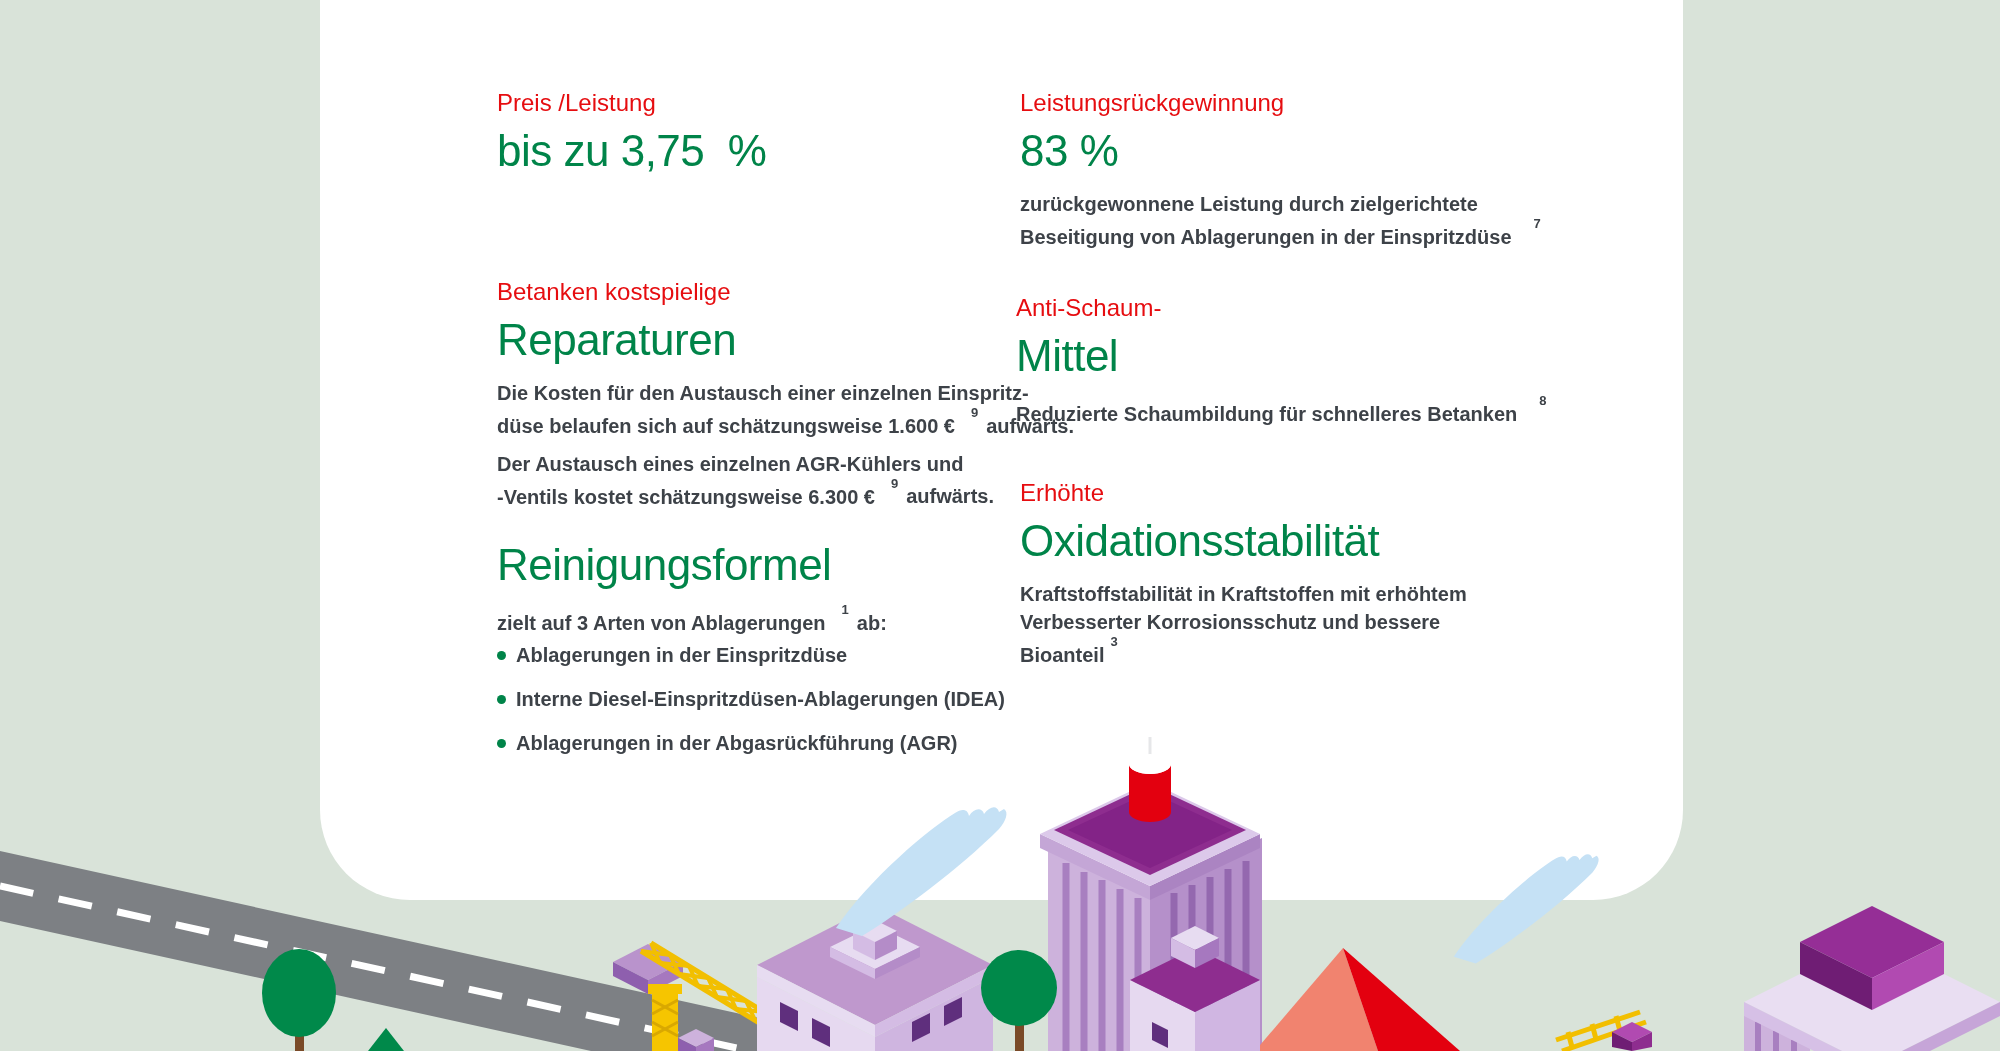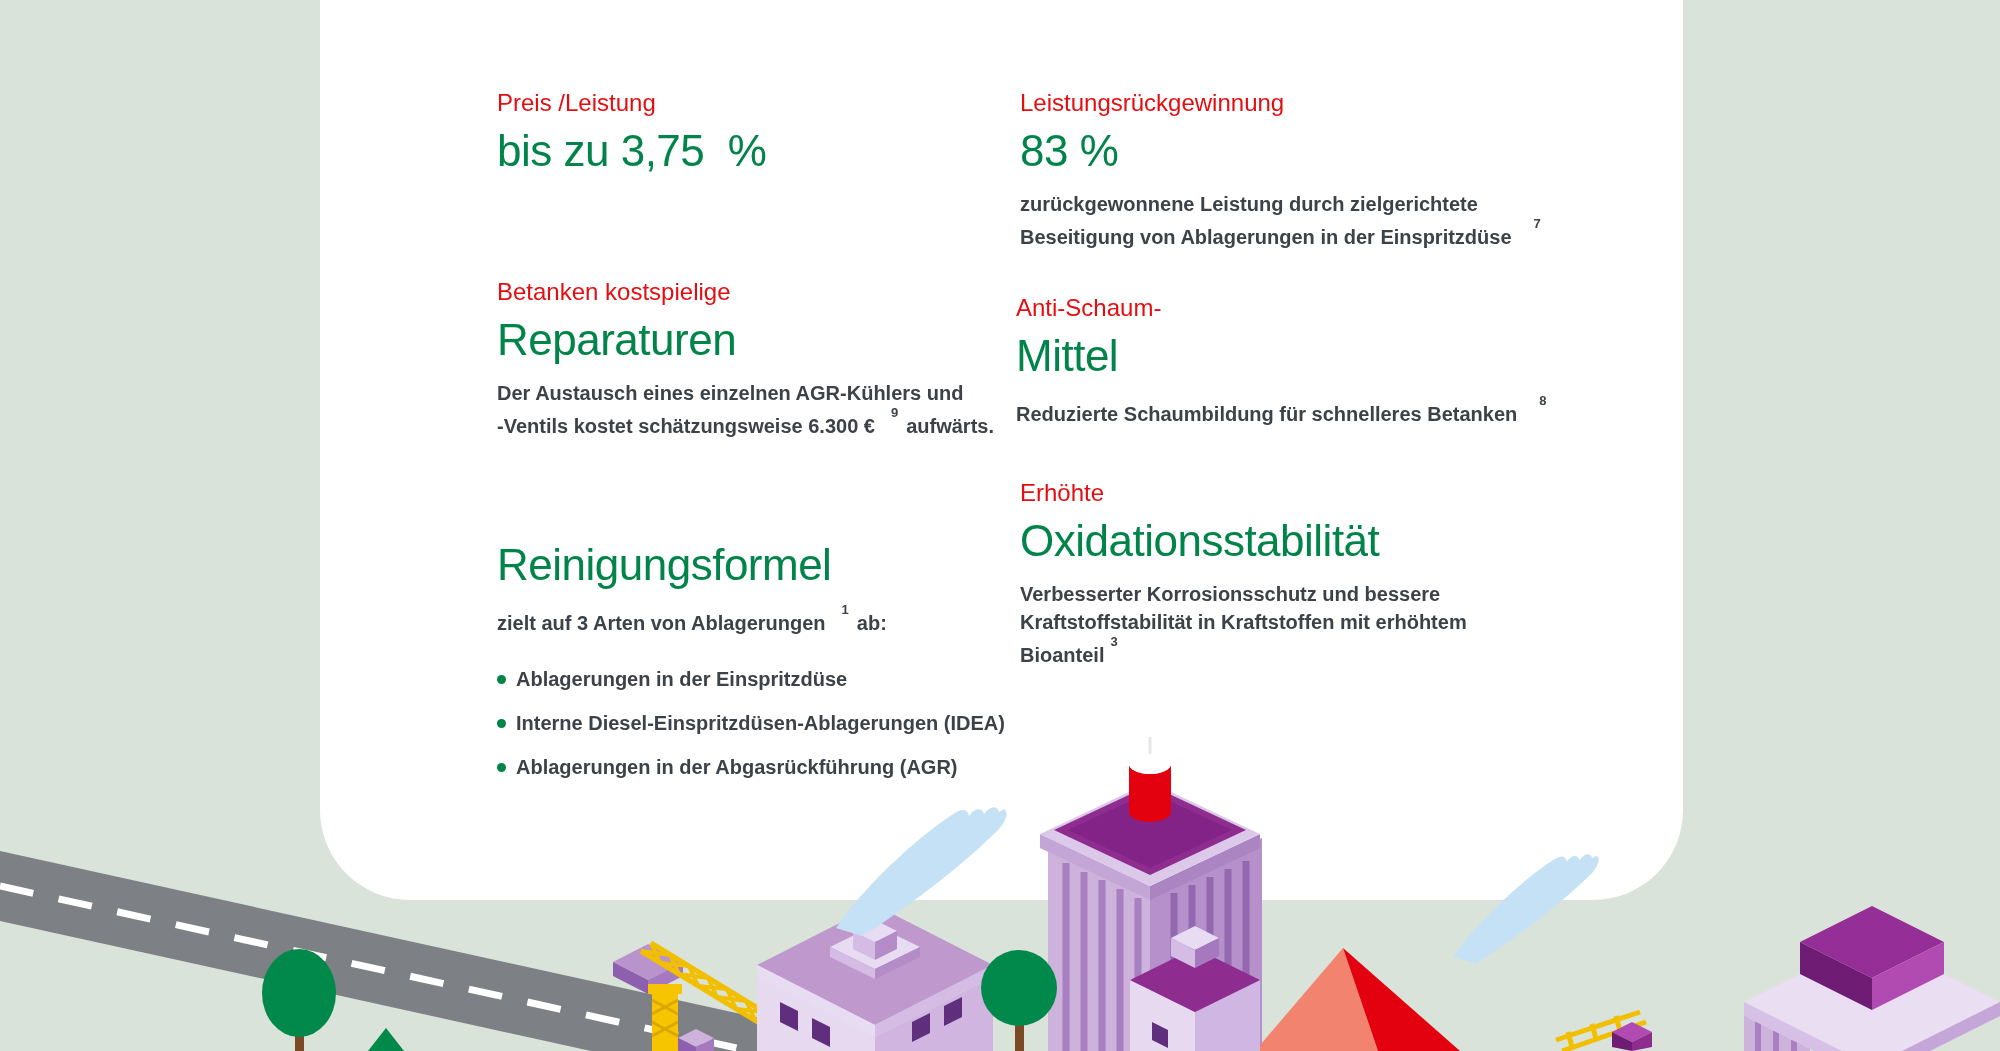--- a/index.html
+++ b/index.html
@@ -29,21 +29,21 @@
     margin:0;white-space:nowrap;
   }
   .body .line{display:block;}
   .para{margin:0 0 10px 0;}
   .fn{
     font-size:13px;position:relative;top:-8px;margin-left:16px;font-weight:bold;
   }
   .fn.gap-lg{margin-left:22px;}
   .fn.tight{margin-left:6px;}
   .tail{margin-left:8px;}
-  .bullets{margin-top:28px;}
+  .bullets{margin-top:4px;}
   .bullet{display:flex;align-items:flex-start;margin:0 0 16px 0;}
   .dot{
     width:9px;height:9px;border-radius:50%;background:#008449;
     margin:10px 10px 0 0;flex:none;
   }
 </style>
 </head>
 <body>
 
 <div class="stage">
@@ -51,20 +51,24 @@
   <div class="card">
 
     <section class="block" style="left:177px;top:148px;">
       <div class="eyebrow">Preis /Leistung</div>
       <h2 class="headline">bis zu 3,75  %</h2>
     </section>
 
     <section class="block" style="left:177px;top:337px;">
       <div class="eyebrow">Betanken kostspielige</div>
       <h2 class="headline">Reparaturen</h2>
+      <p class="body para">
+        <span class="line">Die Kosten für den Austausch einer einzelnen Einspritz-</span>
+        <span class="line"><span>düse belaufen sich auf schätzungsweise 1.600 €</span><sup class="fn">9</sup><span class="tail">aufwärts.</span></span>
+      </p>
       <p class="body">
         <span class="line">Der Austausch eines einzelnen AGR-Kühlers und</span>
         <span class="line"><span>-Ventils kostet schätzungsweise 6.300 €</span><sup class="fn">9</sup><span class="tail">aufwärts.</span></span>
       </p>
     </section>
 
     <section class="block" style="left:177px;top:600px;">
       <h2 class="headline">Reinigungsformel</h2>
       <p class="body"><span>zielt auf 3 Arten von Ablagerungen</span><sup class="fn">1</sup><span class="tail">ab:</span></p>
       <div class="bullets">
@@ -95,22 +99,22 @@
     <section class="block" style="left:696px;top:353px;">
       <div class="eyebrow">Anti-Schaum-</div>
       <h2 class="headline">Mittel</h2>
       <p class="body"><span>Reduzierte Schaumbildung für schnelleres Betanken</span><sup class="fn gap-lg">8</sup></p>
     </section>
 
     <section class="block" style="left:700px;top:538px;">
       <div class="eyebrow">Erhöhte</div>
       <h2 class="headline">Oxidationsstabilität</h2>
       <p class="body">
+        <span class="line">Kraftstoffstabilität in Kraftstoffen mit erhöhtem</span>
         <span class="line">Verbesserter Korrosionsschutz und bessere</span>
-        <span class="line">Kraftstoffstabilität in Kraftstoffen mit erhöhtem</span>
         <span class="line"><span>Bioanteil</span><sup class="fn tight">3</sup></span>
       </p>
     </section>
 
   </div>
 
   <svg class="scene" width="2000" height="1051" viewBox="0 0 2000 1051">
     <defs>
       <path id="cloudShape" d="M2,128 C36,78 96,28 121,13 C128,8 134,9 135,16 C140,8 148,7 150,14 C156,6 163,5 165,12 L170,9 C175,12 172,21 165,29 C126,68 66,113 28,136 Z"></path>
     </defs>

